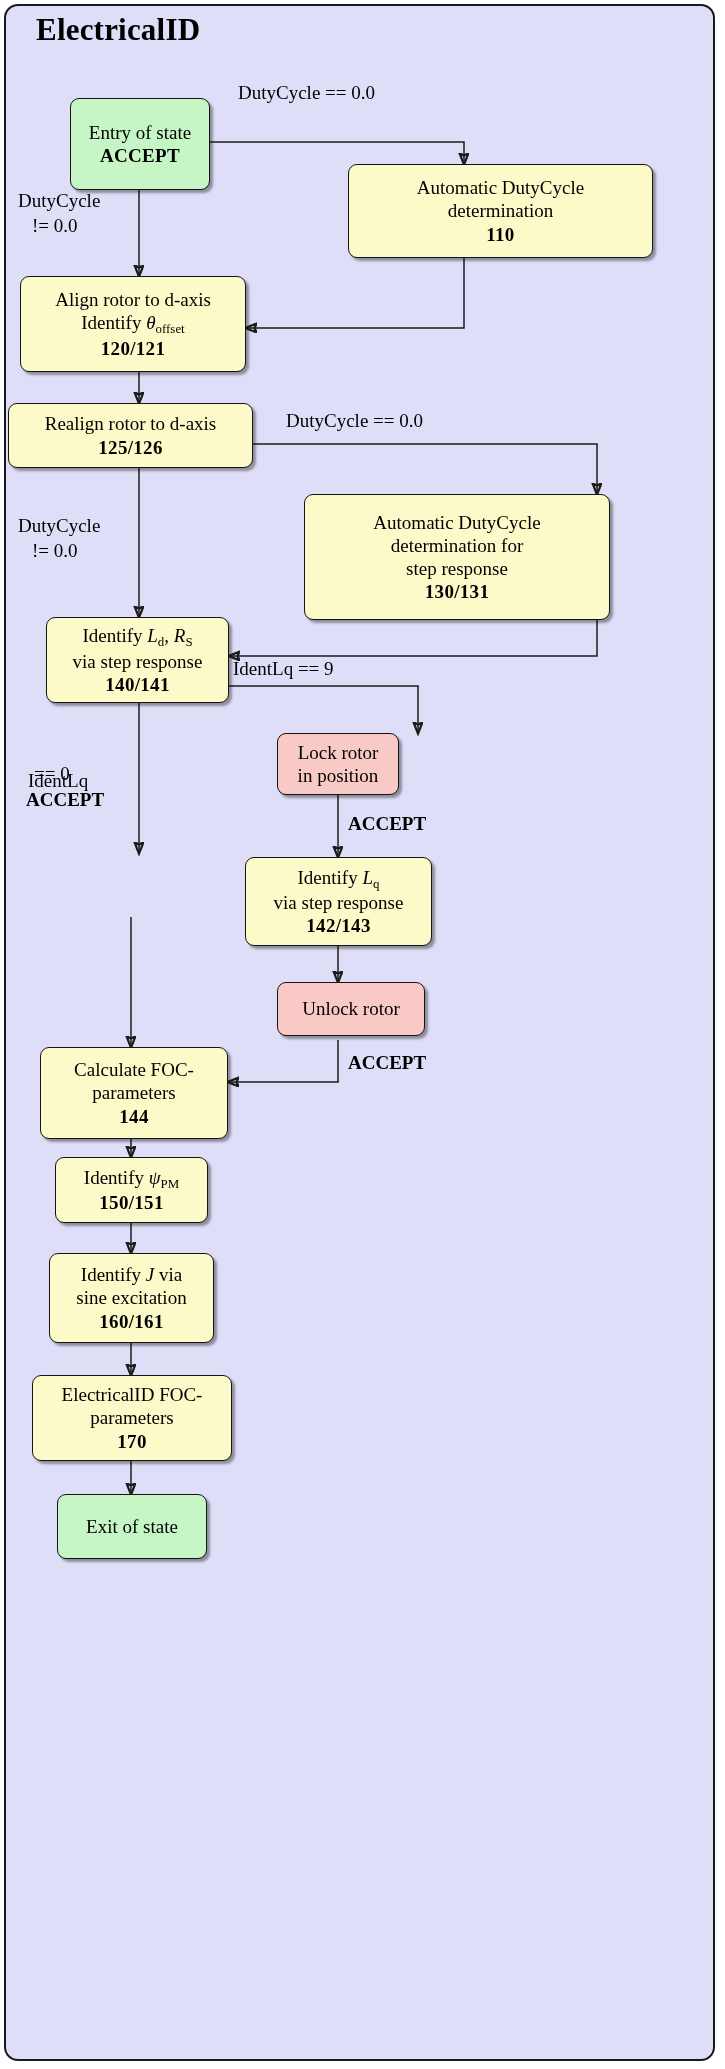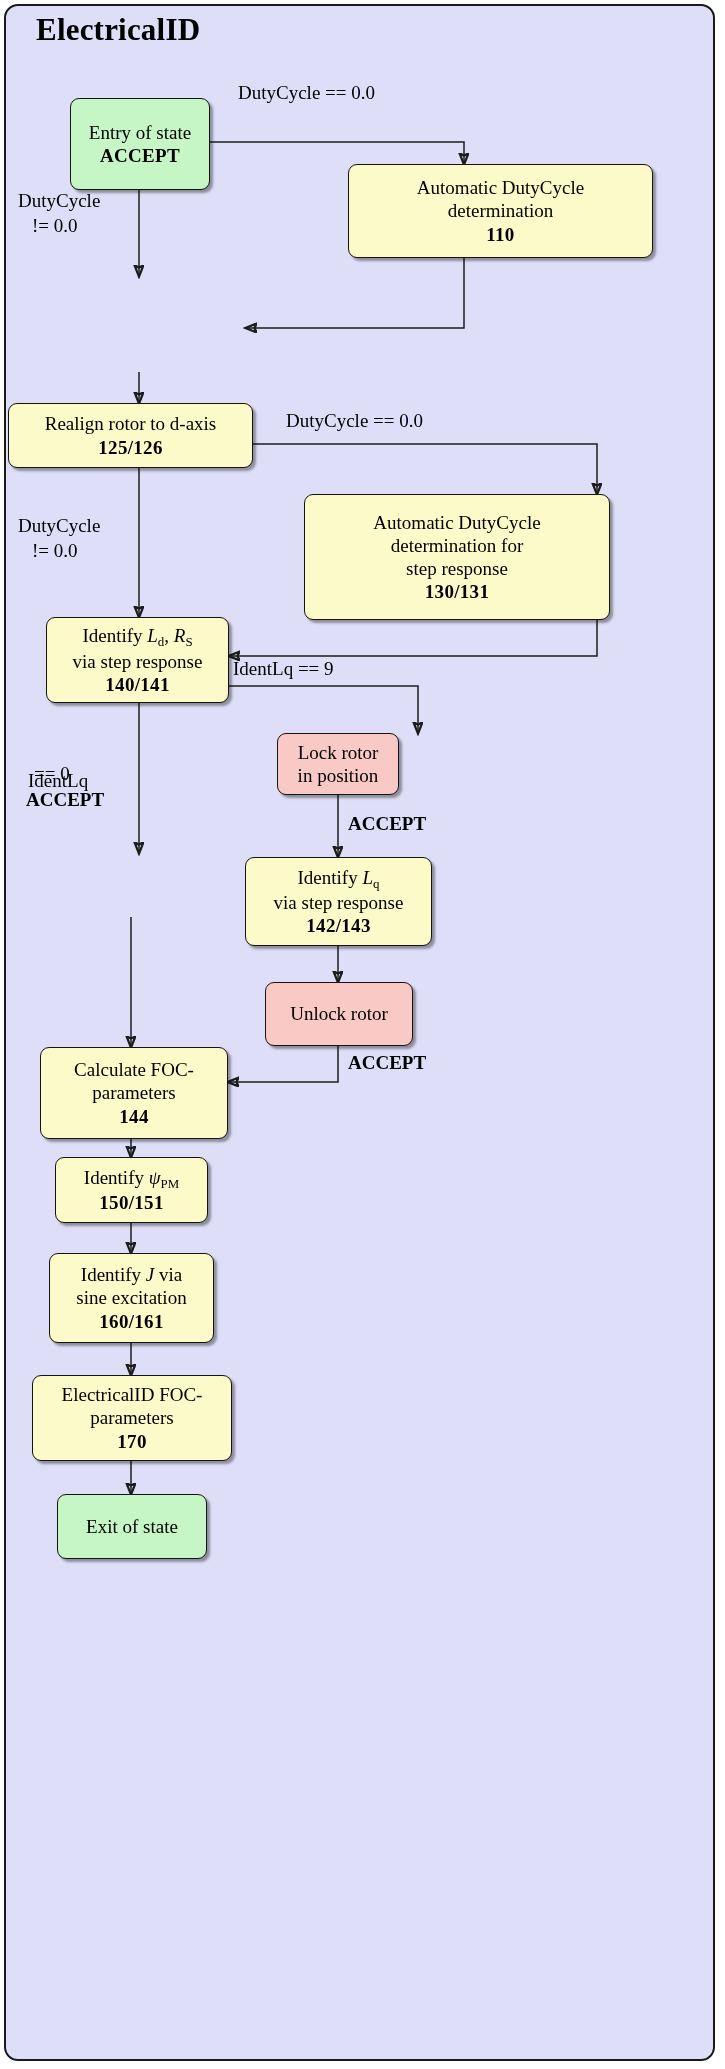--- a/index.html
+++ b/index.html
@@ -137,20 +137,25 @@
     <span class="ln">Entry of state</span>
     <span class="ln code">ACCEPT</span>
   </div>
 
   <div class="node yellow" style="left:348px; top:164px; width:305px; height:94px;">
     <span class="ln">Automatic DutyCycle</span>
     <span class="ln">determination</span>
     <span class="ln code">110</span>
   </div>
 
+  <div class="node yellow" style="left:20px; top:276px; width:226px; height:96px;">
+    <span class="ln">Align rotor to d-axis</span>
+    <span class="ln"><span>Identify </span><span class="mi">θ</span><span class="sub">offset</span></span>
+    <span class="ln code">120/121</span>
+  </div>
 
   <div class="node yellow" style="left:8px; top:403px; width:245px; height:65px;">
     <span class="ln">Realign rotor to d-axis</span>
     <span class="ln code">125/126</span>
   </div>
 
   <div class="node yellow" style="left:304px; top:494px; width:306px; height:126px;">
     <span class="ln">Automatic DutyCycle</span>
     <span class="ln">determination for</span>
     <span class="ln">step response</span>
@@ -168,21 +173,21 @@
     <span class="ln">in position</span>
   </div>
 
 
   <div class="node yellow" style="left:245px; top:857px; width:187px; height:89px;">
     <span class="ln"><span>Identify </span><span class="mi">L</span><span class="sub">q</span></span>
     <span class="ln">via step response</span>
     <span class="ln code">142/143</span>
   </div>
 
-  <div class="node red" style="left:265px; top:982px; width:148px; height:64px;text-align:right;">
+  <div class="node red" style="left:277px; top:982px; width:148px; height:54px;text-align:right;">
     <span class="ln">Unlock rotor</span>
   </div>
 
   <div class="node yellow" style="left:40px; top:1047px; width:188px; height:92px;">
     <span class="ln">Calculate FOC-</span>
     <span class="ln">parameters</span>
     <span class="ln code">144</span>
   </div>
 
   <div class="node yellow" style="left:55px; top:1157px; width:153px; height:66px;">

